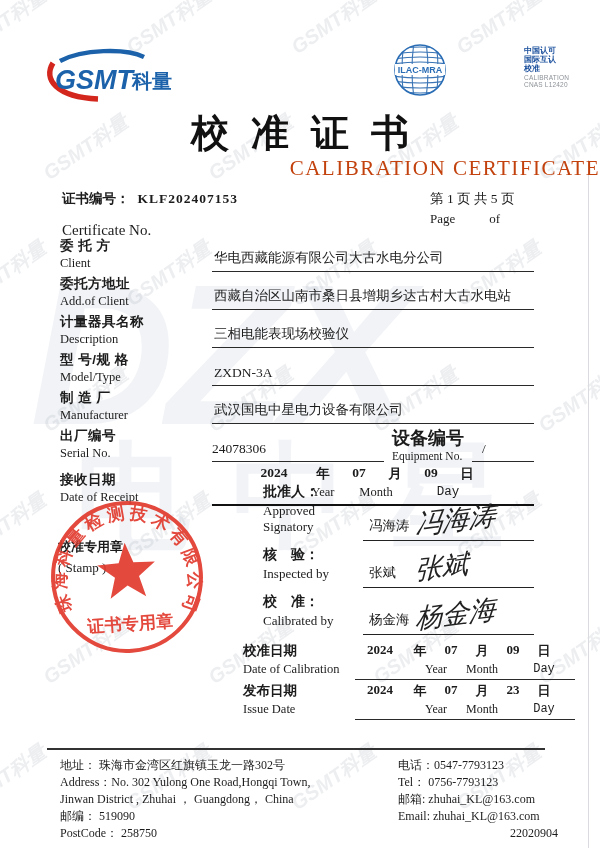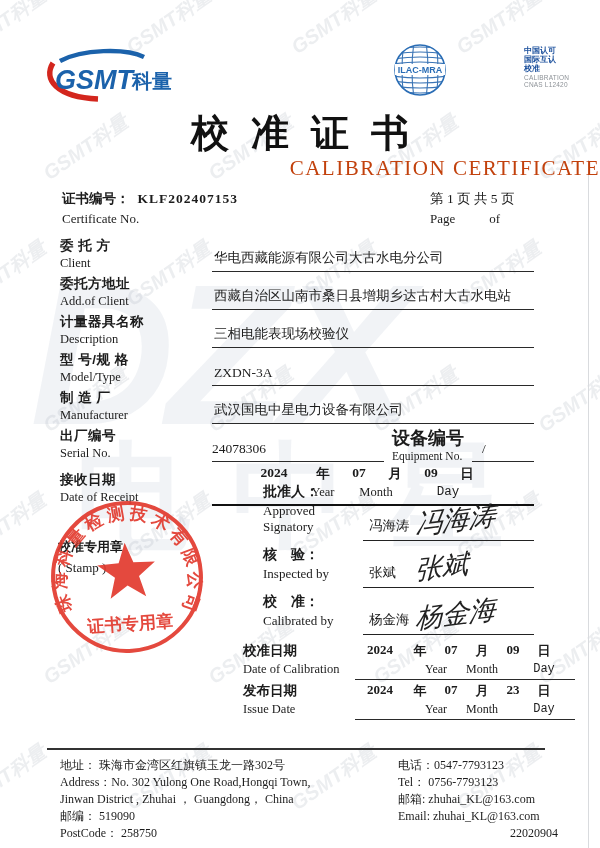--- a/index.html
+++ b/index.html
@@ -40,21 +40,21 @@
   #cnas-text .gray { color:#8d9297; font-family:"Liberation Sans",sans-serif; font-size:6.5px; letter-spacing:.2px; }
   
   #title-cn { position:absolute; left:0; right:0; top:108px; text-align:center;
     font-size:38px; font-weight:700; letter-spacing:22px; text-indent:22px;
     font-family:"Liberation Serif", serif; color:#111; }
   #title-en { position:absolute; left:0; right:0; top:156px; text-align:right;
     font-size:21px; font-weight:400; letter-spacing:1.5px; font-family:"Liberation Serif", serif; color:#c2410c; }
   
   #certrow { position:absolute; left:62px; right:60px; top:190px; font-size:13.5px; }
   #cert-left { position:absolute; left:0; top:0; }
-  #cert-left .l2 { margin-top:3px; font-size:13px; }
+  #cert-left .l2 { margin-top:14px; font-size:15px; }
   #cert-value { font-family:"Liberation Serif",serif; font-weight:700; letter-spacing:1px; margin-left:8px; }
   #cert-right { position:absolute; right:0; top:0; text-align:left; width:110px; }
   #cert-right .l2 { margin-top:3px; font-size:13px; }
   #page-of-of { display:inline-block; margin-left:34px; }
   
   #fields { position:absolute; left:60px; right:66px; top:234px; }
   .frow { display:flex; align-items:flex-end; height:38px; }
   .frow.tall { height:44px; }
   .flabel { width:152px; flex:none; padding-bottom:1px; }
   .flabel .cn { font-size:13.5px; letter-spacing:.5px; }

